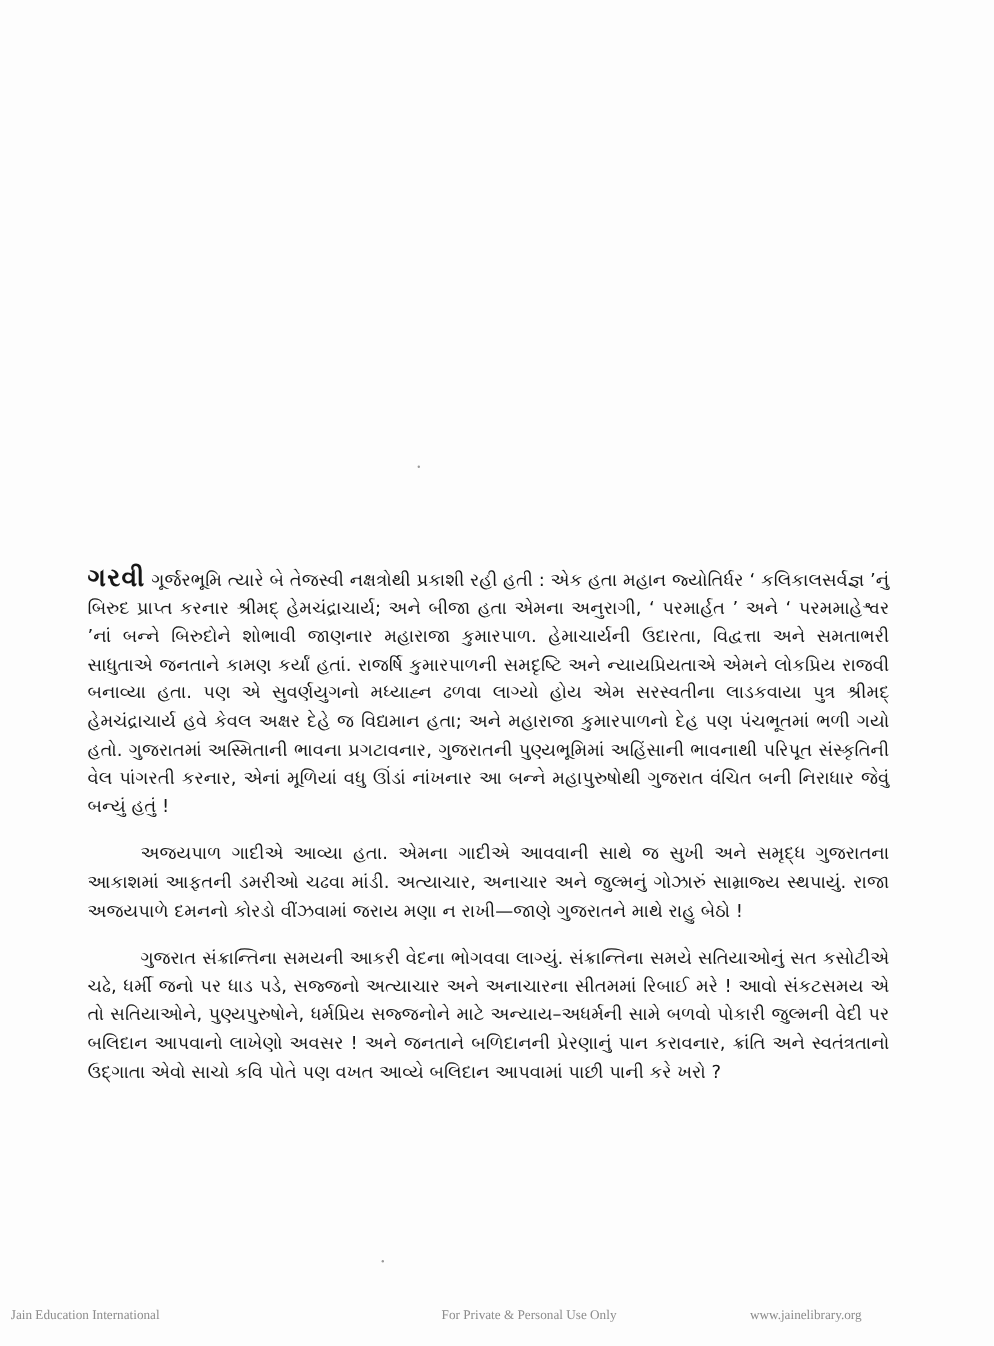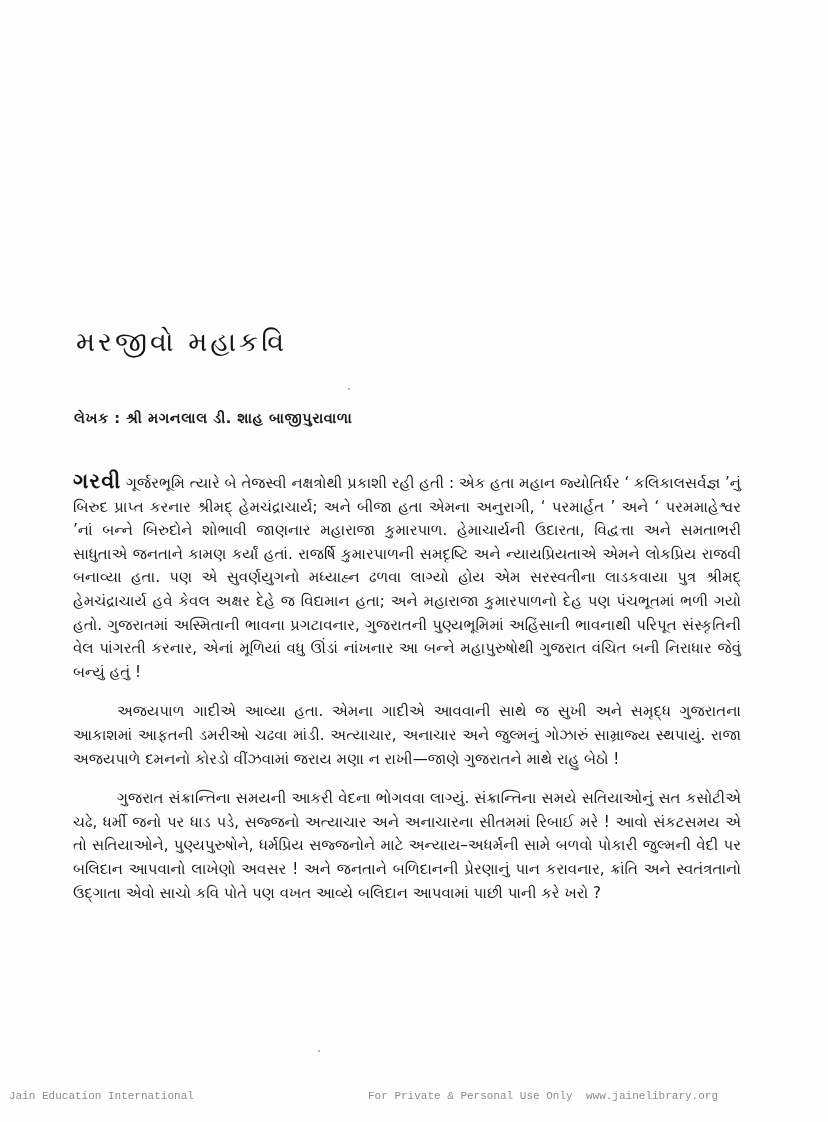--- a/index.html
+++ b/index.html
@@ -65,21 +65,21 @@
     font-size: 21px;
     font-weight: bold;
     letter-spacing: 1px;
   }
   .footer {
     position: absolute;
     left: 0;
     top: 1090px;
     width: 728px;
     height: 18px;
-    font-family: Liberation Mono, monospace;
+    font-family: Liberation Serif, serif;
     font-size: 11px;
     color: #8c8c8c;
   }
   .footer span {
     position: absolute;
     top: 0;
     white-space: nowrap;
   }
   .footer .f-left { left: 9px; }
   .footer .f-center { left: 368px; }
@@ -89,23 +89,21 @@
     width: 2px; height: 2px;
     background: #999;
     border-radius: 1px;
   }
 </style>
 </head>
 <body>
 
 <div class="page">
 
-  <h1 class="title">મરજીવો મહાકવિ</h1>
 
-  <div class="byline">લેખક : શ્રી મગનલાલ ડી. શાહ બાજીપુરાવાળા</div>
 
   <div class="body-text">
     <p class="para"><span class="lead-word">ગરવી</span><span> ગૂર્જરભૂમિ ત્યારે બે તેજસ્વી નક્ષત્રોથી પ્રકાશી રહી હતી : એક હતા મહાન જ્યોતિર્ધર ‘ કલિકાલસર્વજ્ઞ ’નું બિરુદ પ્રાપ્ત કરનાર શ્રીમદ્ હેમચંદ્રાચાર્ય; અને બીજા હતા એમના અનુરાગી, ‘ પરમાર્હત ’ અને ‘ પરમમાહેશ્વર ’નાં બન્ને બિરુદોને શોભાવી જાણનાર મહારાજા કુમારપાળ. હેમાચાર્યની ઉદારતા, વિદ્વત્તા અને સમતાભરી સાધુતાએ જનતાને કામણ કર્યાં હતાં. રાજર્ષિ કુમારપાળની સમદૃષ્ટિ અને ન્યાયપ્રિયતાએ એમને લોકપ્રિય રાજવી બનાવ્યા હતા. પણ એ સુવર્ણયુગનો મધ્યાહ્ન ઢળવા લાગ્યો હોય એમ સરસ્વતીના લાડકવાયા પુત્ર શ્રીમદ્ હેમચંદ્રાચાર્ય હવે કેવલ અક્ષર દેહે જ વિદ્યમાન હતા; અને મહારાજા કુમારપાળનો દેહ પણ પંચભૂતમાં ભળી ગયો હતો. ગુજરાતમાં અસ્મિતાની ભાવના પ્રગટાવનાર, ગુજરાતની પુણ્યભૂમિમાં અહિંસાની ભાવનાથી પરિપૂત સંસ્કૃતિની વેલ પાંગરતી કરનાર, એનાં મૂળિયાં વધુ ઊંડાં નાંખનાર આ બન્ને મહાપુરુષોથી ગુજરાત વંચિત બની નિરાધાર જેવું બન્યું હતું !</span></p>
     <p class="para indent"><span>અજયપાળ ગાદીએ આવ્યા હતા. એમના ગાદીએ આવવાની સાથે જ સુખી અને સમૃદ્ધ ગુજરાતના આકાશમાં આફતની ડમરીઓ ચઢવા માંડી. અત્યાચાર, અનાચાર અને જુલ્મનું ગોઝારું સામ્રાજ્ય સ્થપાયું. રાજા અજયપાળે દમનનો કોરડો વીંઝવામાં જરાય મણા ન રાખી—જાણે ગુજરાતને માથે રાહુ બેઠો !</span></p>
     <p class="para indent"><span>ગુજરાત સંક્રાન્તિના સમયની આકરી વેદના ભોગવવા લાગ્યું. સંક્રાન્તિના સમયે સતિયાઓનું સત કસોટીએ ચઢે, ધર્મી જનો પર ધાડ પડે, સજ્જનો અત્યાચાર અને અનાચારના સીતમમાં રિબાઈ મરે ! આવો સંકટસમય એ તો સતિયાઓને, પુણ્યપુરુષોને, ધર્મપ્રિય સજ્જનોને માટે અન્યાય–અધર્મની સામે બળવો પોકારી જુલ્મની વેદી પર બલિદાન આપવાનો લાખેણો અવસર ! અને જનતાને બળિદાનની પ્રેરણાનું પાન કરાવનાર, ક્રાંતિ અને સ્વતંત્રતાનો ઉદ્ગાતા એવો સાચો કવિ પોતે પણ વખત આવ્યે બલિદાન આપવામાં પાછી પાની કરે ખરો ?</span></p>
   </div>
 
   <span class="speck" style="left:318px; top:1050px;"></span>
   <span class="speck" style="left:348px; top:388px;"></span>
 

